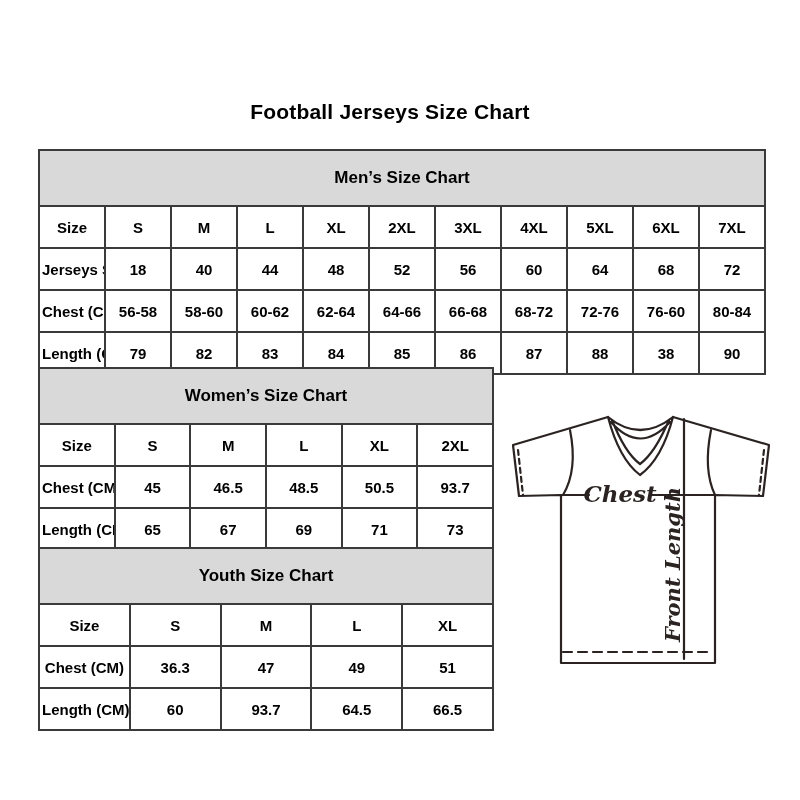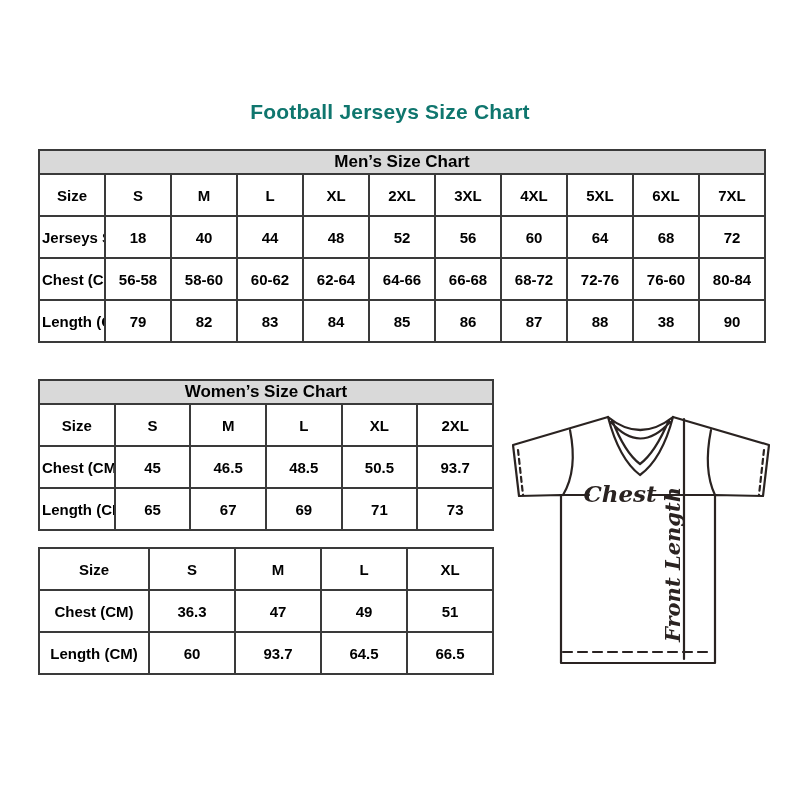--- a/index.html
+++ b/index.html
@@ -11,21 +11,21 @@
     overflow:hidden;
   }
   .page { position:absolute; inset:0; background:#fff; }
 
   .page-title {
     position:absolute;
     top:100px; left:0; width:780px;
     text-align:center;
     font-size:21px;
     font-weight:bold;
-    color:#0f766e;
+    color:#000000;
     letter-spacing:0.2px;
   }
 
   table.tbl {
     position:absolute;
     border-collapse:collapse;
     table-layout:fixed;
     background:#fff;
   }
   .tbl th, .tbl td {
@@ -33,25 +33,25 @@
     text-align:center;
     vertical-align:middle;
     font-weight:bold;
     color:#000;
     font-size:15px;
     padding:0 2px;
     overflow:hidden;
     white-space:nowrap;
   }
   .tbl tr { height:42px; }
-  .tbl tr.title-row { height:24px; }
+  .tbl tr.title-row { height:56px; }
   .tbl th.tbl-title { font-size:17px; }
 
   #men   { left:38px; top:149px; width:728px; }
-  #women { left:38px; top:379px; width:456px; }
+  #women { left:38px; top:367px; width:456px; }
   #youth { left:38px; top:547px; width:456px; }
   #men .rowhead { width:108px; }
   #women .rowhead, #youth .rowhead { width:110px; }
 
   .jersey { position:absolute; left:512px; top:396px; }
   .measure-label {
     font-family:"DejaVu Serif","Liberation Serif",serif;
     font-style:italic;
     font-weight:bold;
     font-size:23px;
@@ -152,20 +152,23 @@
           <td class="val">67</td>
           <td class="val">69</td>
           <td class="val">71</td>
           <td class="val">73</td>
         </tr>
       </tbody>
     </table>
 
   <table class="tbl" id="youth">
       <tbody>
+        <tr class="title-row">
+          <th class="tbl-title" colspan="5" style="background: rgb(217, 217, 217);">Youth Size Chart</th>
+        </tr>
         <tr>
           <th class="rowhead">Size</th>
           <th class="head">S</th>
           <th class="head">M</th>
           <th class="head">L</th>
           <th class="head">XL</th>
         </tr>
         <tr>
           <td class="rowlabel">Chest (CM)</td>
           <td class="val">36.3</td>

